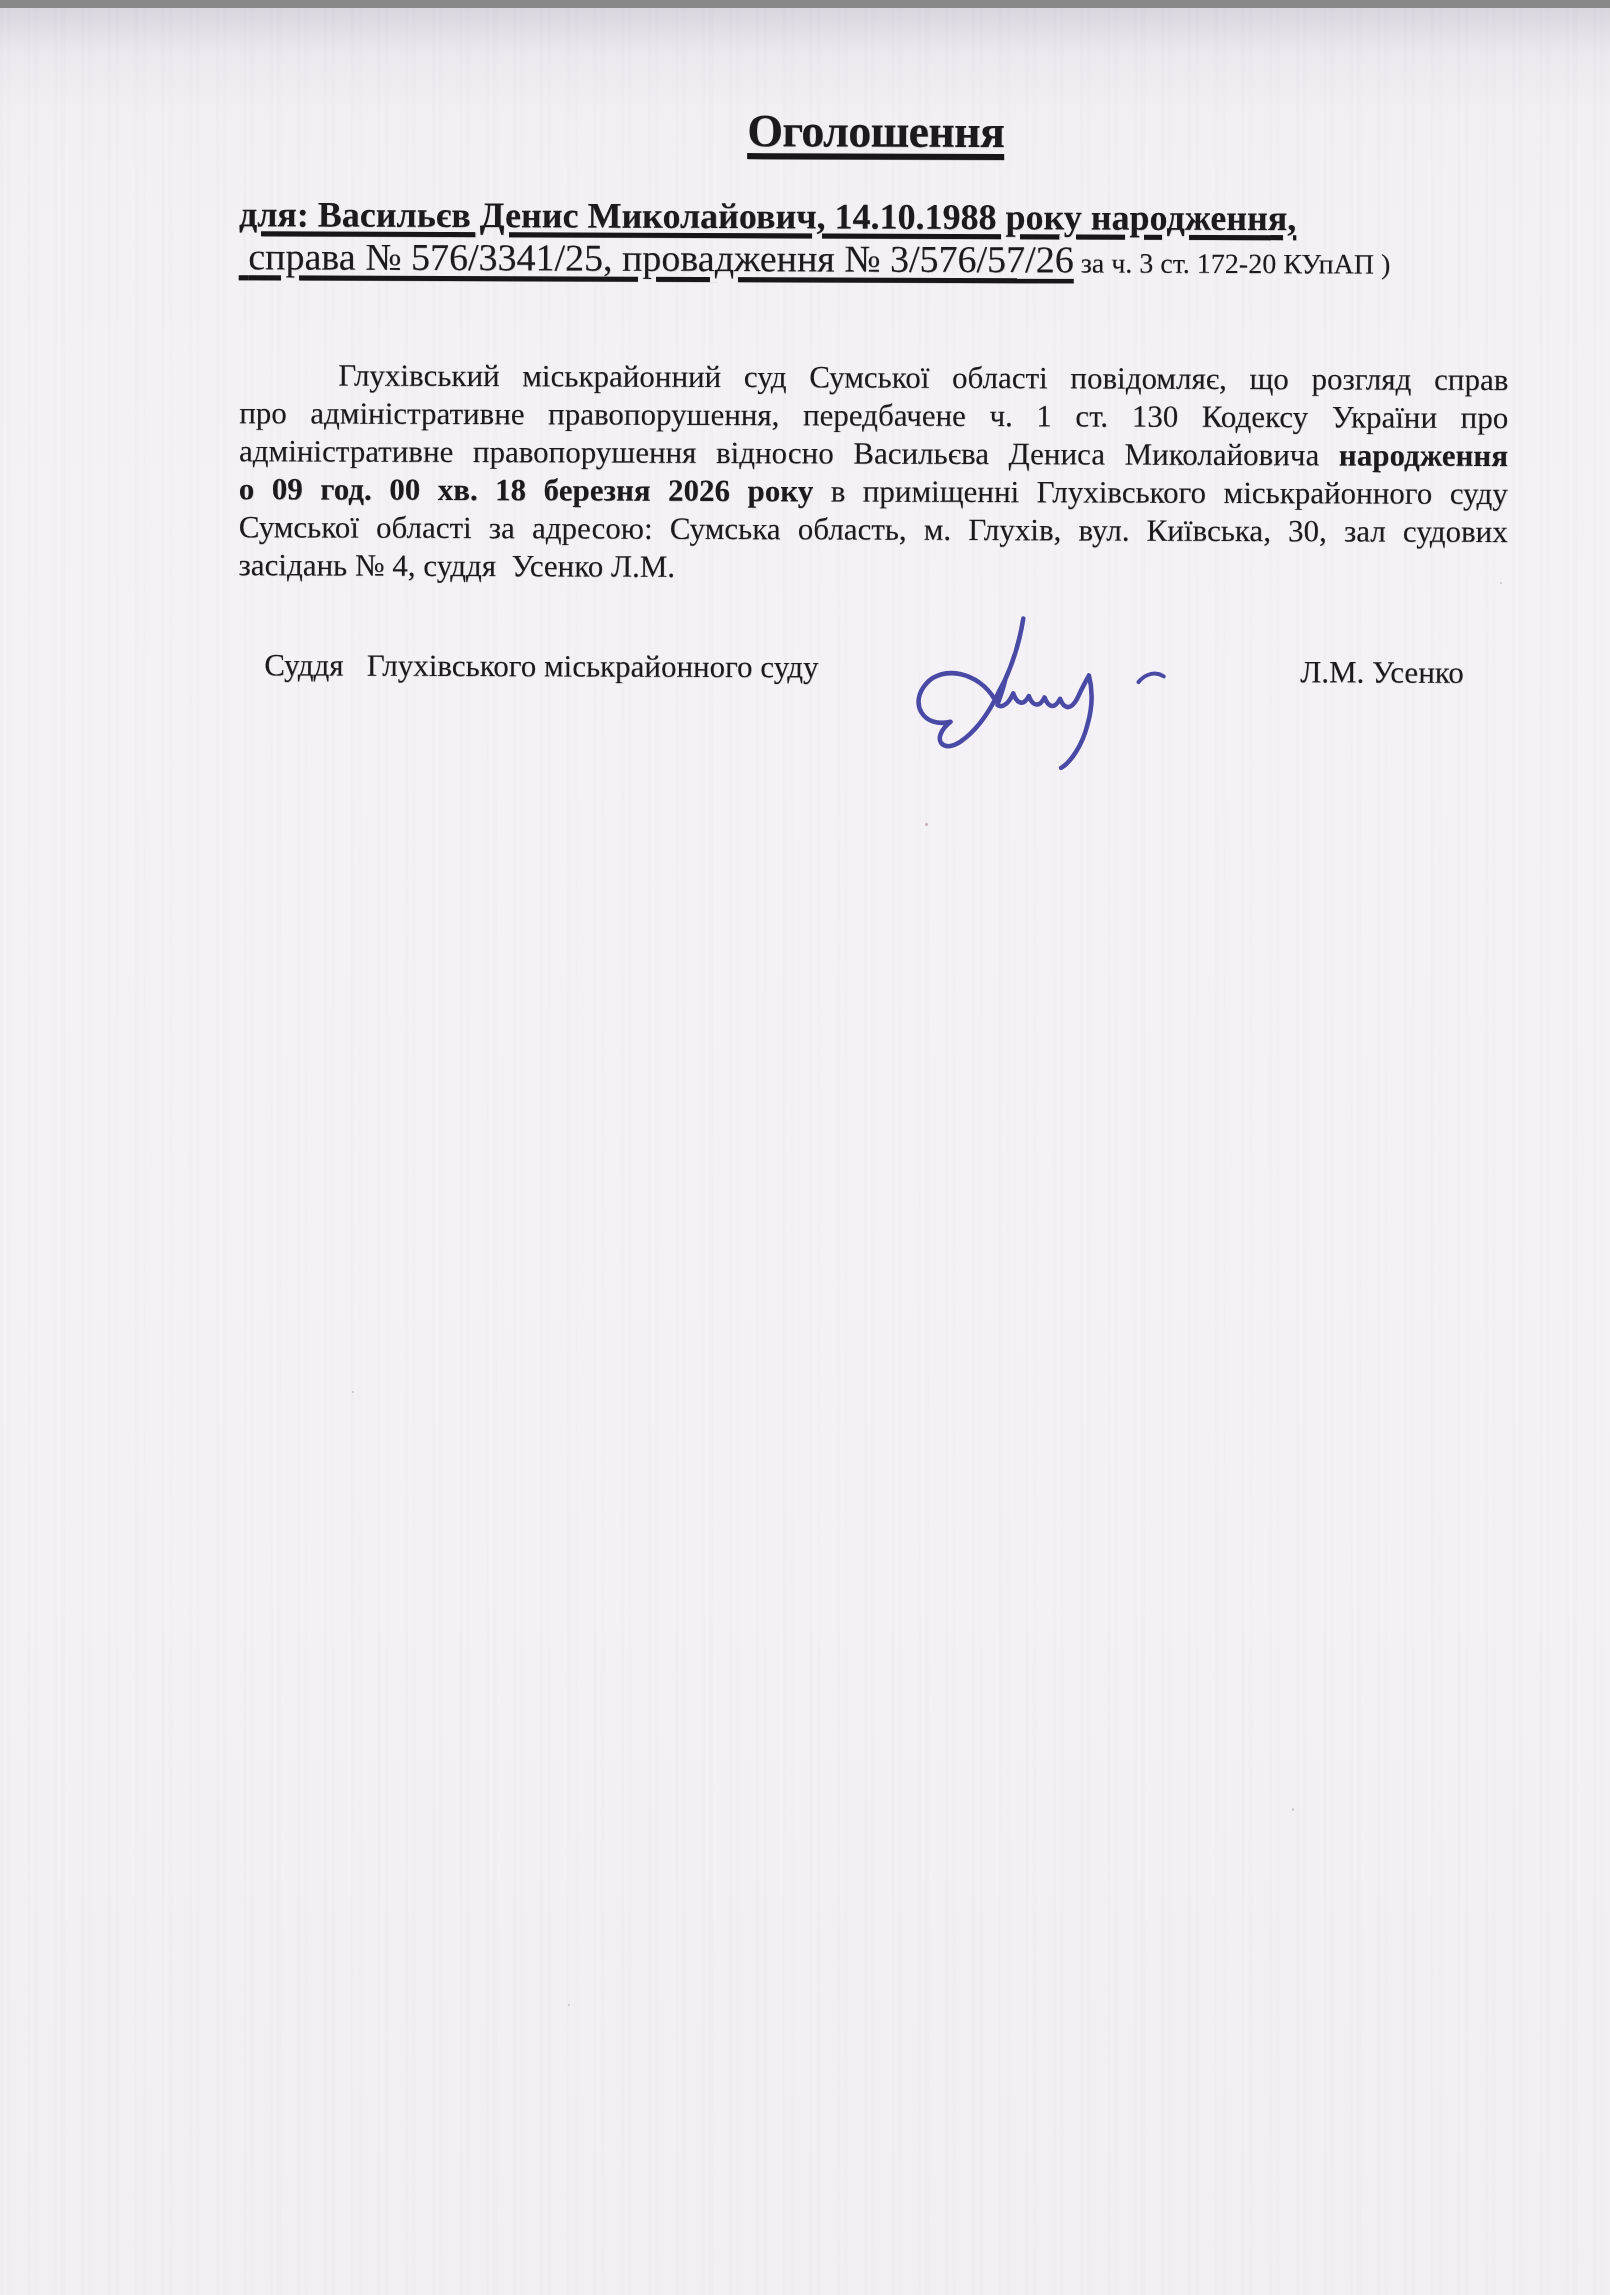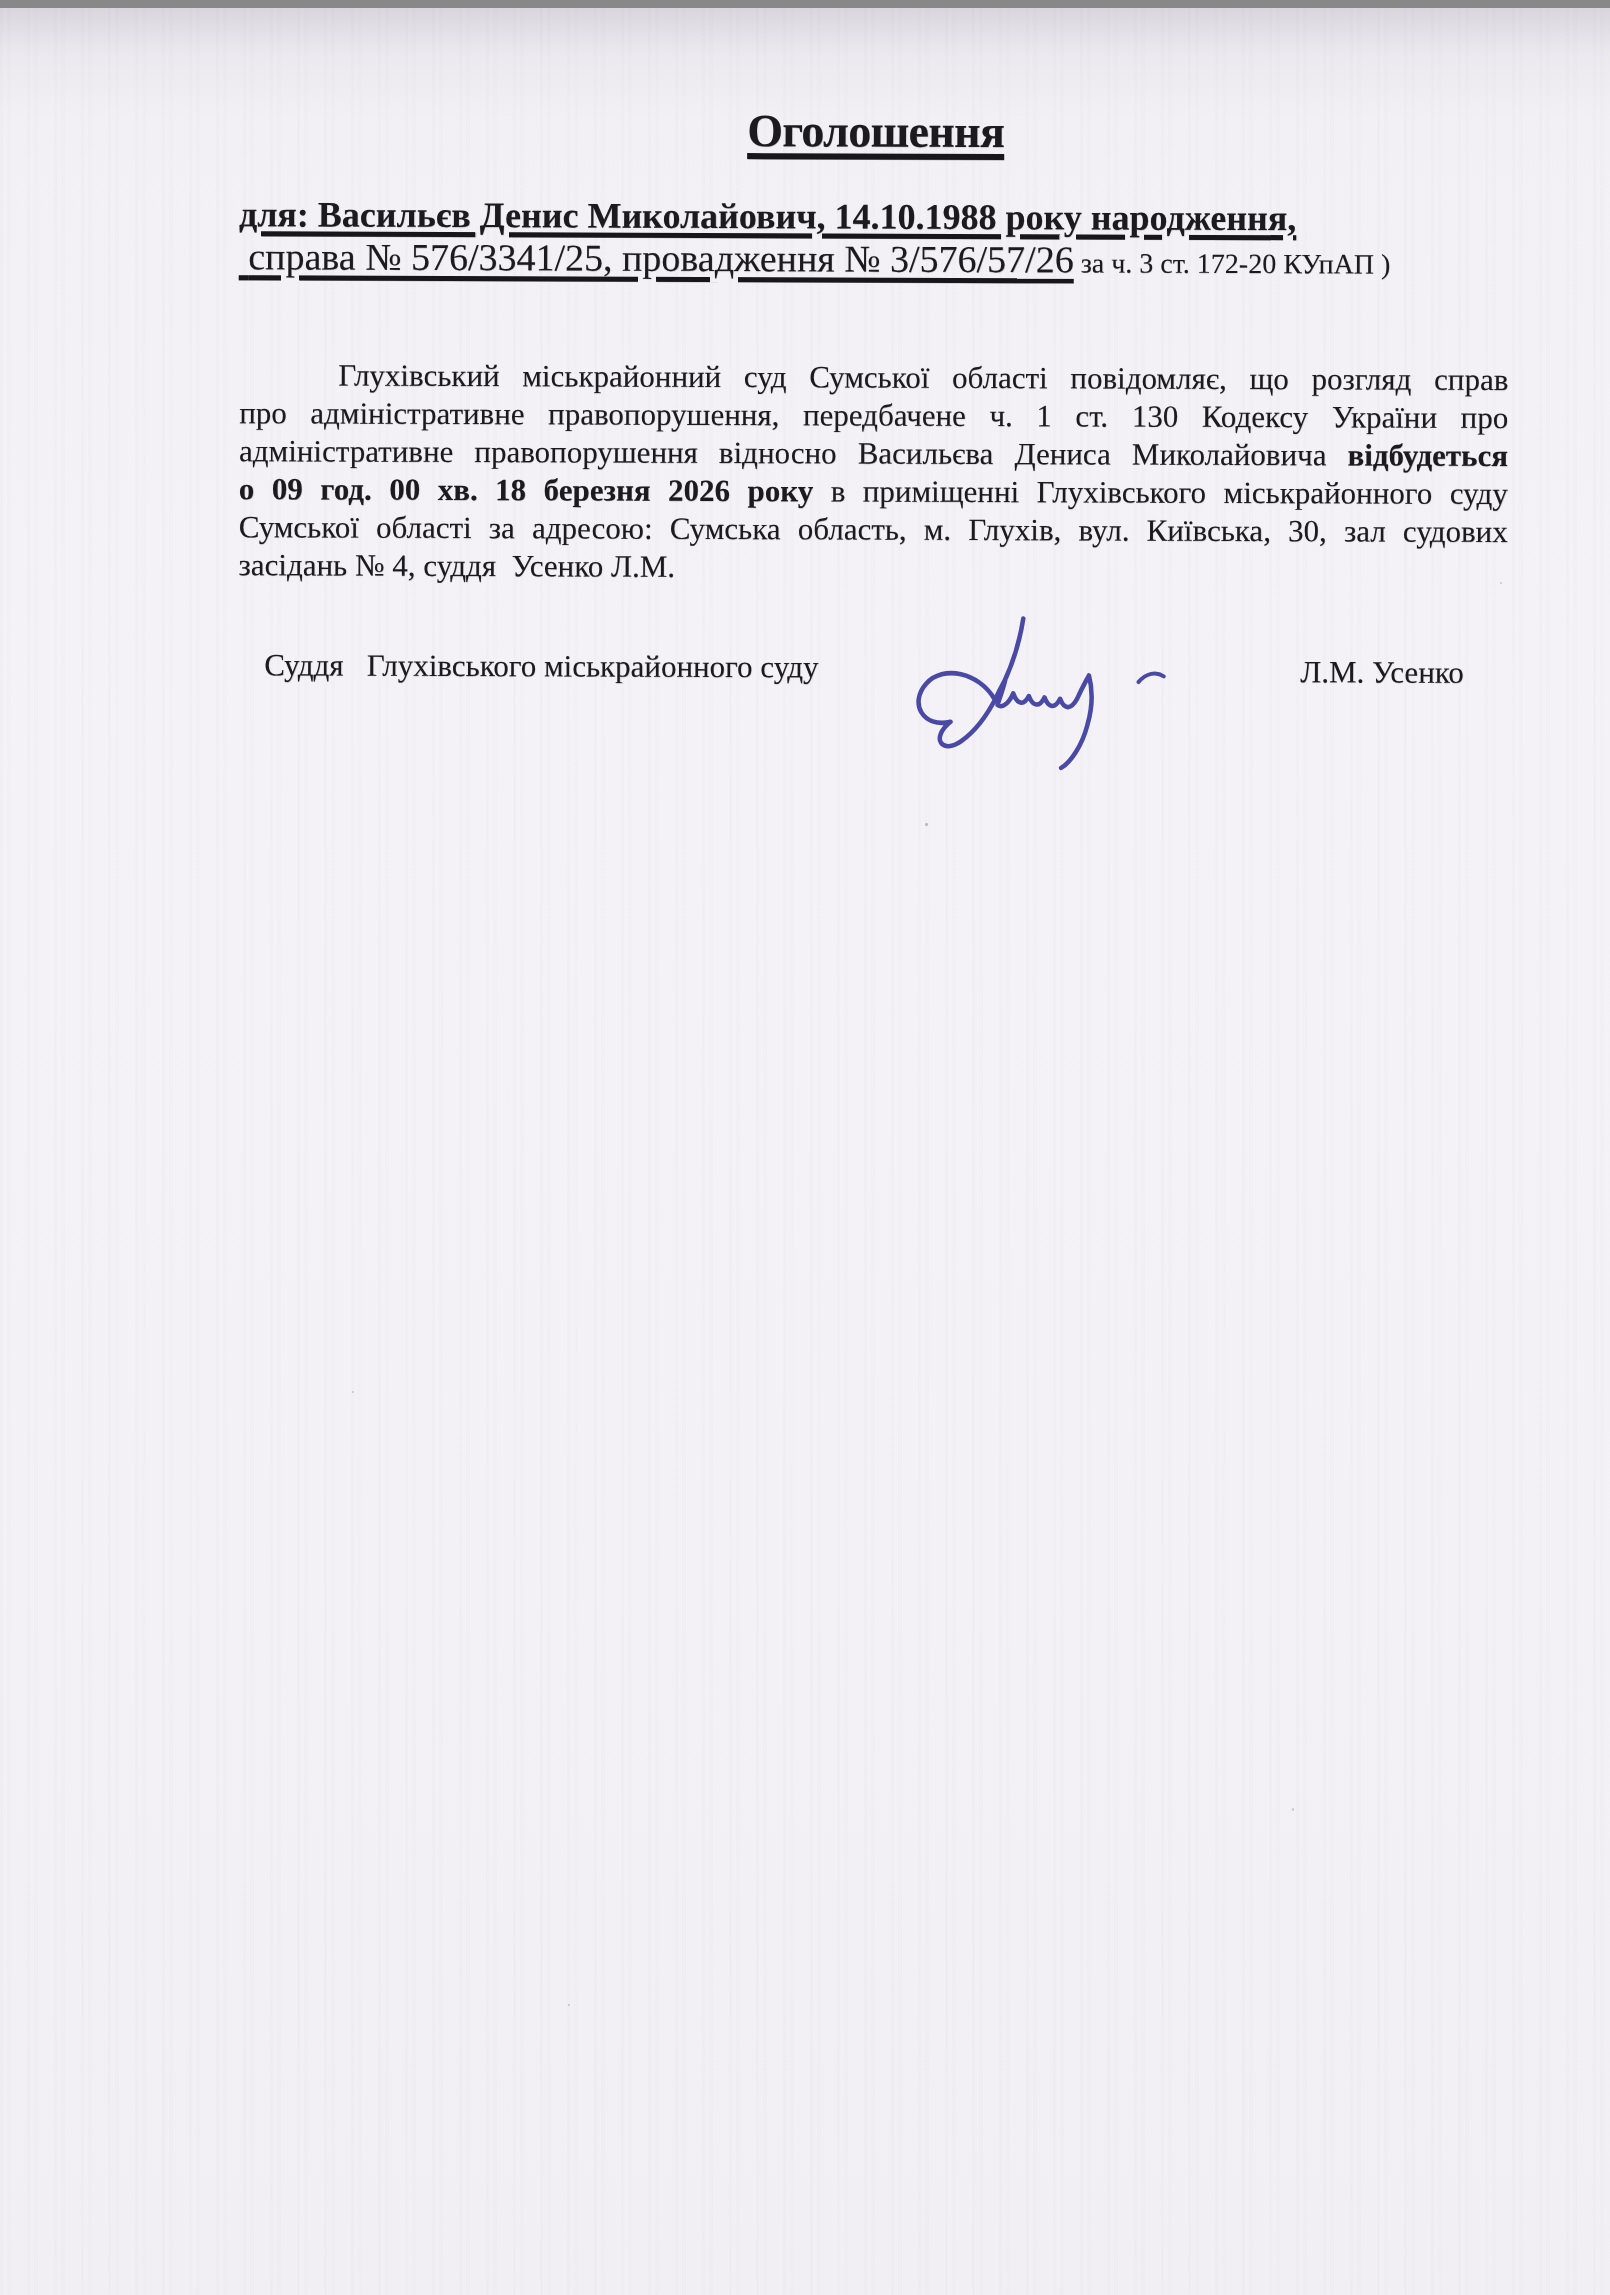--- a/index.html
+++ b/index.html
@@ -91,21 +91,21 @@
       <div class="hdr txt">
         <span class="l1">для: Васильєв Денис Миколайович, 14.10.1988 року народження,</span>
         <span>
           <span class="l2big"> справа № 576/3341/25, провадження № 3/576/57/26</span><span class="l2small"> за ч. 3 ст. 172-20 КУпАП )</span>
         </span>
       </div>
 
       <div class="body-par txt">
           <div class="bline indent"><span>Глухівський міськрайонний суд Сумської області повідомляє, що розгляд справ</span></div>
           <div class="bline"><span>про адміністративне правопорушення, передбачене ч. 1 ст. 130 Кодексу України про</span></div>
-          <div class="bline"><span>адміністративне правопорушення відносно Васильєва Дениса Миколайовича </span><span class="b">відбудеться</span></div>
+          <div class="bline"><span>адміністративне правопорушення відносно Васильєва Дениса Миколайовича </span><span class="b">народження</span></div>
           <div class="bline"><span class="b">о 09 год. 00 хв. 18 березня 2026 року</span><span> в приміщенні Глухівського міськрайонного суду</span></div>
           <div class="bline"><span>Сумської області за адресою: Сумська область, м. Глухів, вул. Київська, 30, зал судових</span></div>
           <div class="bline left"><span>засідань № 4, суддя  Усенко Л.М.</span></div>
         </div>
 
       <div class="sig-label txt">Суддя   Глухівського міськрайонного суду</div>
 
       <svg class="sig-svg" width="313" height="189" viewBox="0 0 480 290">
         <g fill="none" stroke="#3b3c9e" stroke-linecap="round" stroke-linejoin="round" opacity="0.92">
           <path stroke-width="7" d="

